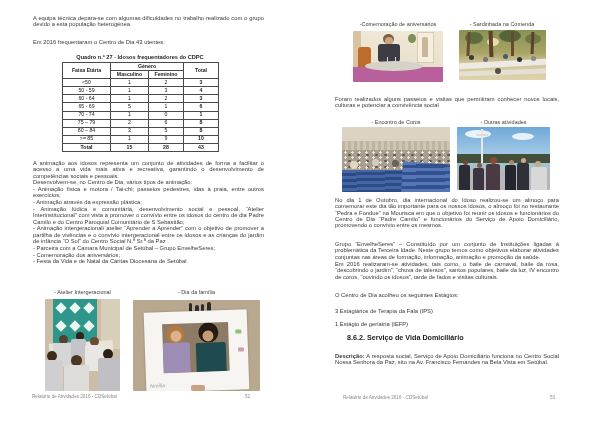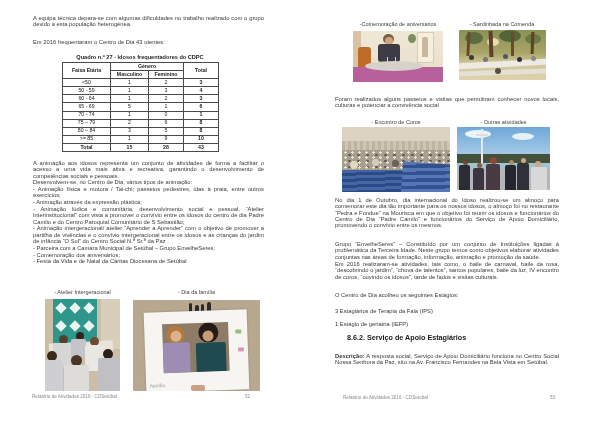--- a/index.html
+++ b/index.html
@@ -263,21 +263,21 @@
       <div class="bd" style="left:74px; top:40px; width:16px; height:23px; background:#d8d8d8;"></div>
     </div>
 
     <div class="blk" style="left:35px; top:197px; width:224px;">No dia 1 de Outubro, dia internacional do Idoso realizou-se um almoço para comemorar este dia tão importante para os nossos idosos, o almoço foi no restaurante “Pedra e Fondue” na Mourisca em que o objetivo foi reunir os idosos e funcionários do Centro de Dia “Padre Camilo” e funcionários do Serviço de Apoio Domiciliário, promovendo o convívio entre os mesmos.</div>
     <div class="blk" style="left:35px; top:241px; width:224px;">Grupo “EnvelheSeres” – Constituído por um conjunto de Instituições ligadas à problemática da Terceira Idade. Neste grupo temos como objetivos elaborar atividades conjuntas nas áreas de formação, informação, animação e promoção da saúde.</div>
     <div class="blk" style="left:35px; top:261px; width:224px;">Em 2016 realizaram-se atividades, tais como, o baile de carnaval, baile da rosa, “descobrindo o jardim”, “chuva de talentos”, santos populares, baile da luz, IV encontro de coros, “ouvindo os idosos”, tarde de fados e visitas culturais.</div>
     <div class="blk" style="left:35px; top:292px; width:224px;">O Centro de Dia acolheu os seguintes Estágios:</div>
     <div class="blk" style="left:35px; top:308px; width:224px;">3 Estagiários de Terapia da Fala (IPS)</div>
     <div class="blk" style="left:35px; top:321px; width:224px;">1 Estágio de geriatria (IEFP)</div>
 
-    <div class="heading" style="left:47px; top:333px;">8.6.2. Serviço de Apoio Estagiários</div>
+    <div class="heading" style="left:47px; top:333px;">8.6.2. Serviço de Vida Domiciliário</div>
 
     <div class="blk" style="left:35px; top:353px; width:224px;">
       <span class="b">Descrição:</span><span> A resposta social, Serviço de Apoio Domiciliário funciona no Centro Social Nossa Senhora da Paz, sito na Av. Francisco Fernandes na Bela Vista em Setúbal.</span>
     </div>
 
     <div class="footer" style="left:43px; top:395px; width:212px;">
       <span>Relatório de Atividades 2016 - CDSetúbal</span>
       <span>53</span>
     </div>
   </div>

